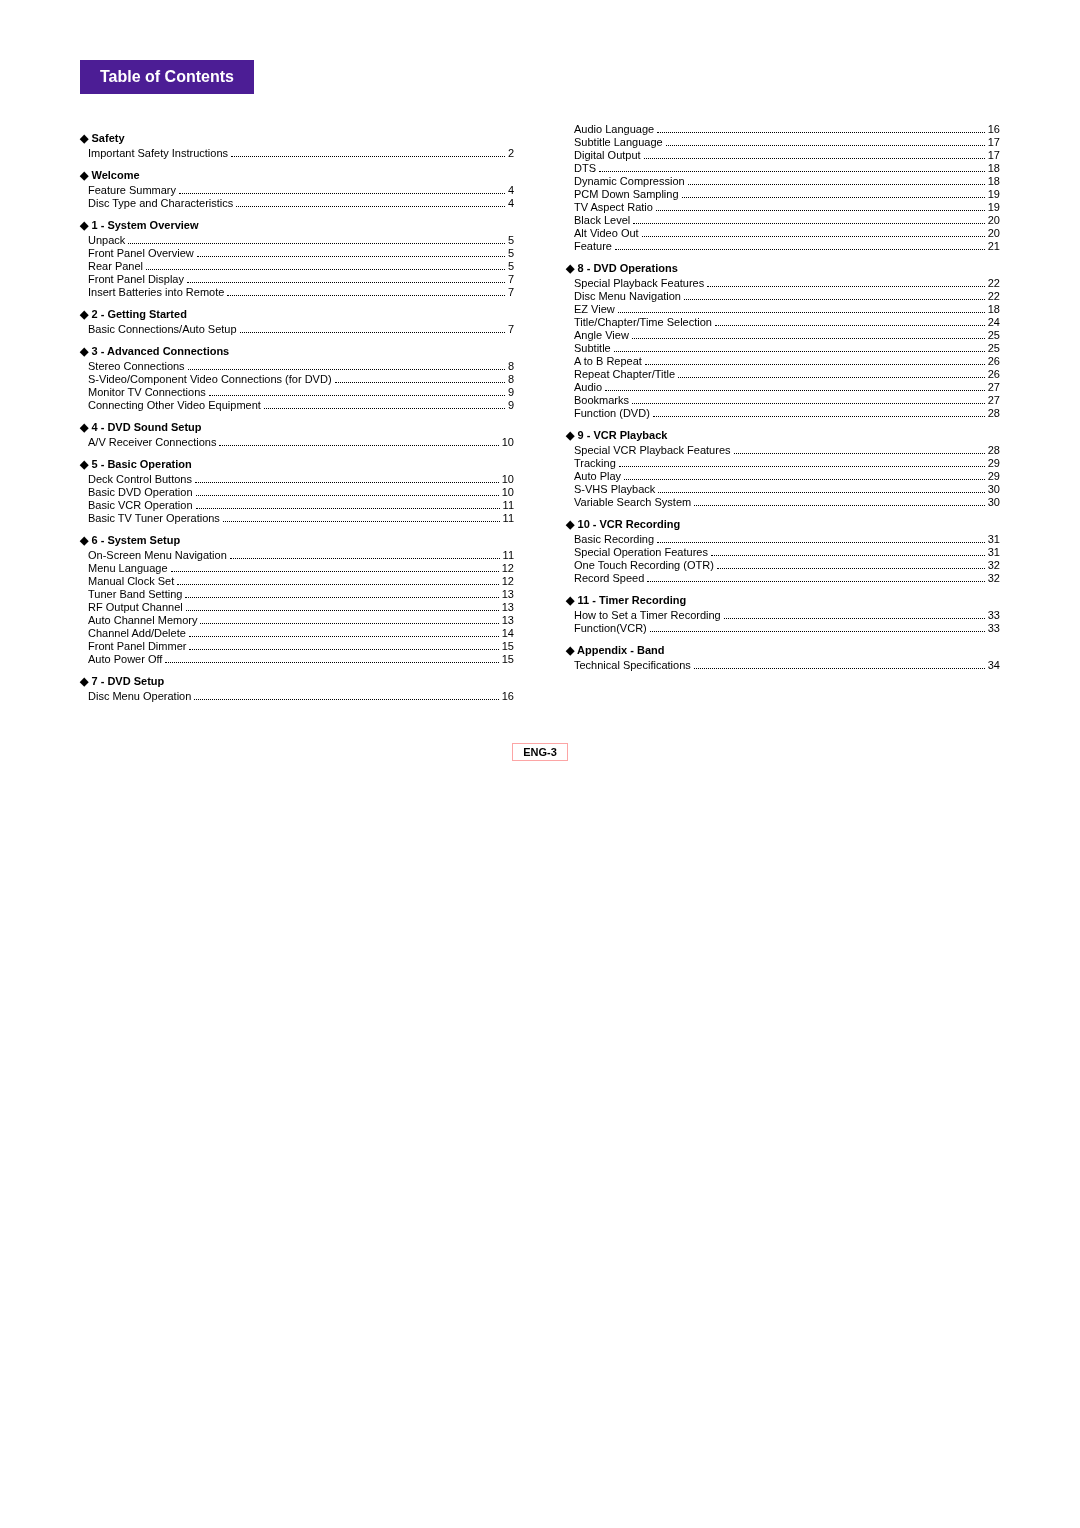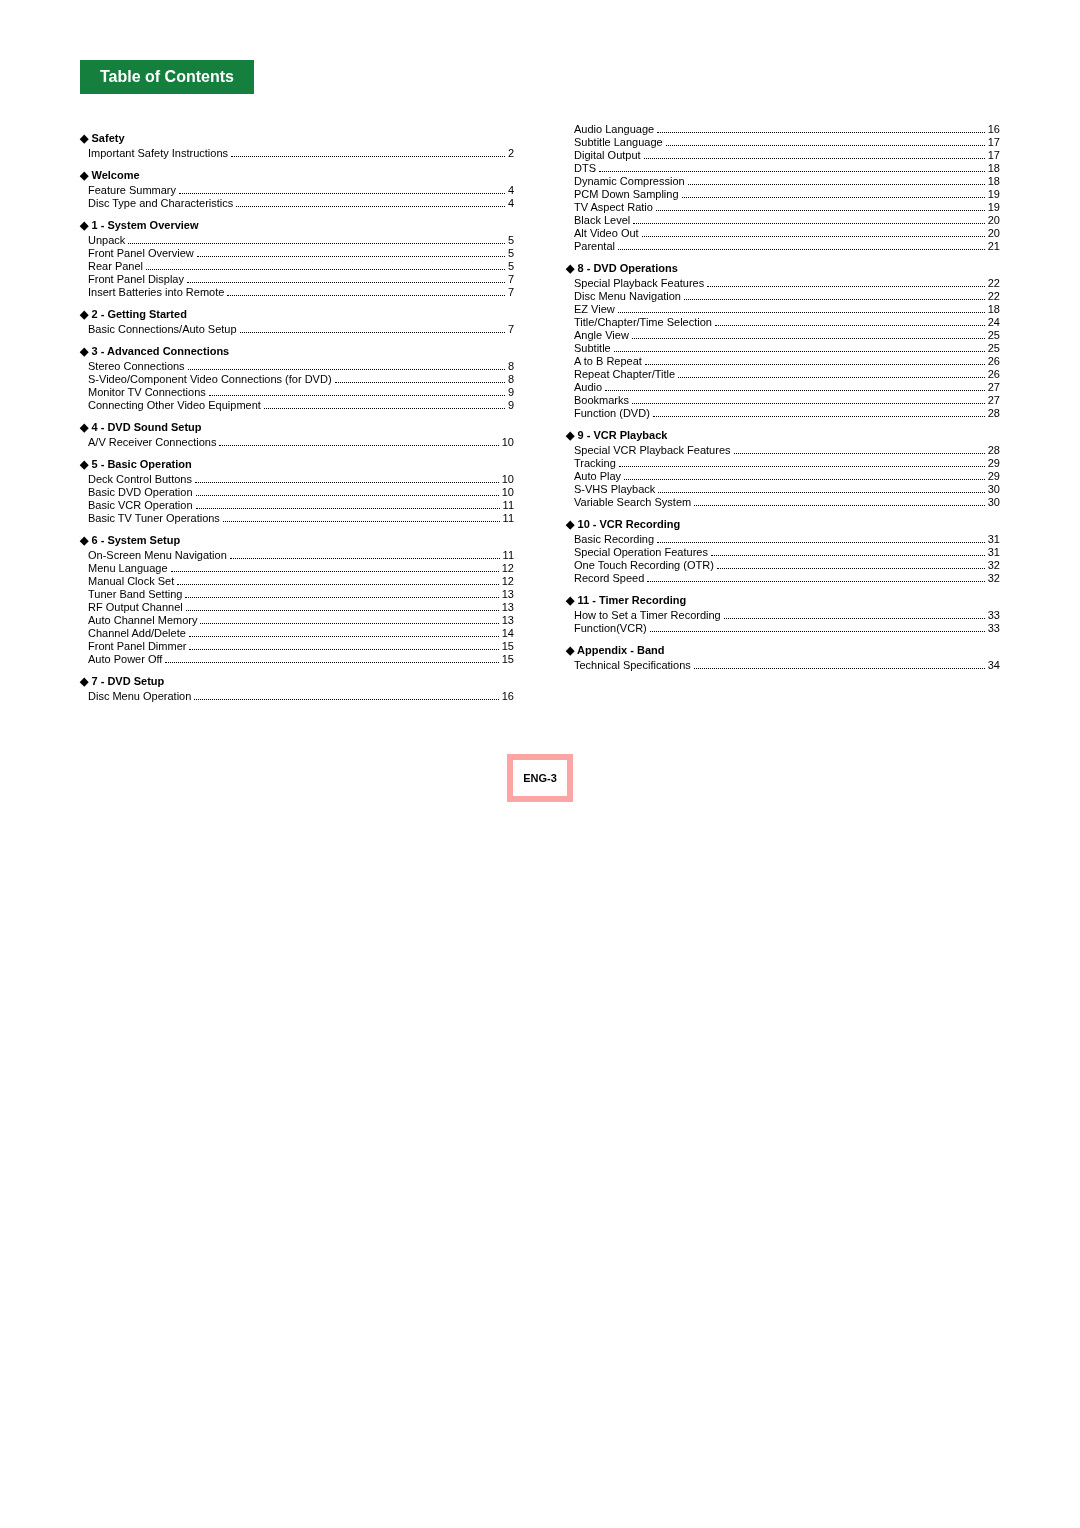--- a/index.html
+++ b/index.html
@@ -9,21 +9,21 @@
       font-size: 11px;
       color: #000;
       width: 1080px;
       min-height: 1528px;
     }
     .page {
       padding: 60px 80px 60px 80px;
       max-width: 1080px;
     }
     .title-box {
-      background: #15803d;
+      background: #4c1d95;
       display: inline-block;
       padding: 8px 20px;
       margin-bottom: 28px;
     }
     .title-box h1 {
       color: #fff;
       font-size: 16px;
       font-weight: bold;
       font-family: Arial, Helvetica, sans-serif;
     }
@@ -65,26 +65,25 @@
     .toc-entry .page-num {
       flex-shrink: 0;
       font-size: 11px;
     }
     .footer {
       text-align: center;
       margin-top: 40px;
       font-size: 11px;
     }
     .footer-box {
-      border: 6px solid #fca5a5;
+      border: 1px solid #fca5a5;
       display: inline-block;
-      padding: 12px 10px;
+      padding: 2px 10px;
       font-size: 11px;
       font-weight: bold;
-      margin-top: 11px;
     }
   </style>
 </head>
 <body>
 
 <div class="page">
   <div class="title-box">
     <h1>Table of Contents</h1>
   </div>
 
@@ -280,21 +279,21 @@
           <span class="entry-label">Black Level</span>
           <span class="dots"></span>
           <span class="page-num">20</span>
         </div>
         <div class="toc-entry">
           <span class="entry-label">Alt Video Out</span>
           <span class="dots"></span>
           <span class="page-num">20</span>
         </div>
         <div class="toc-entry">
-          <span class="entry-label">Parental</span>
+          <span class="entry-label">Feature</span>
           <span class="dots"></span>
           <span class="page-num">21</span>
         </div>
         <div class="section-header">8 - DVD Operations</div>
         <div class="toc-entry">
           <span class="entry-label">Special Playback Features</span>
           <span class="dots"></span>
           <span class="page-num">22</span>
         </div>
         <div class="toc-entry">

